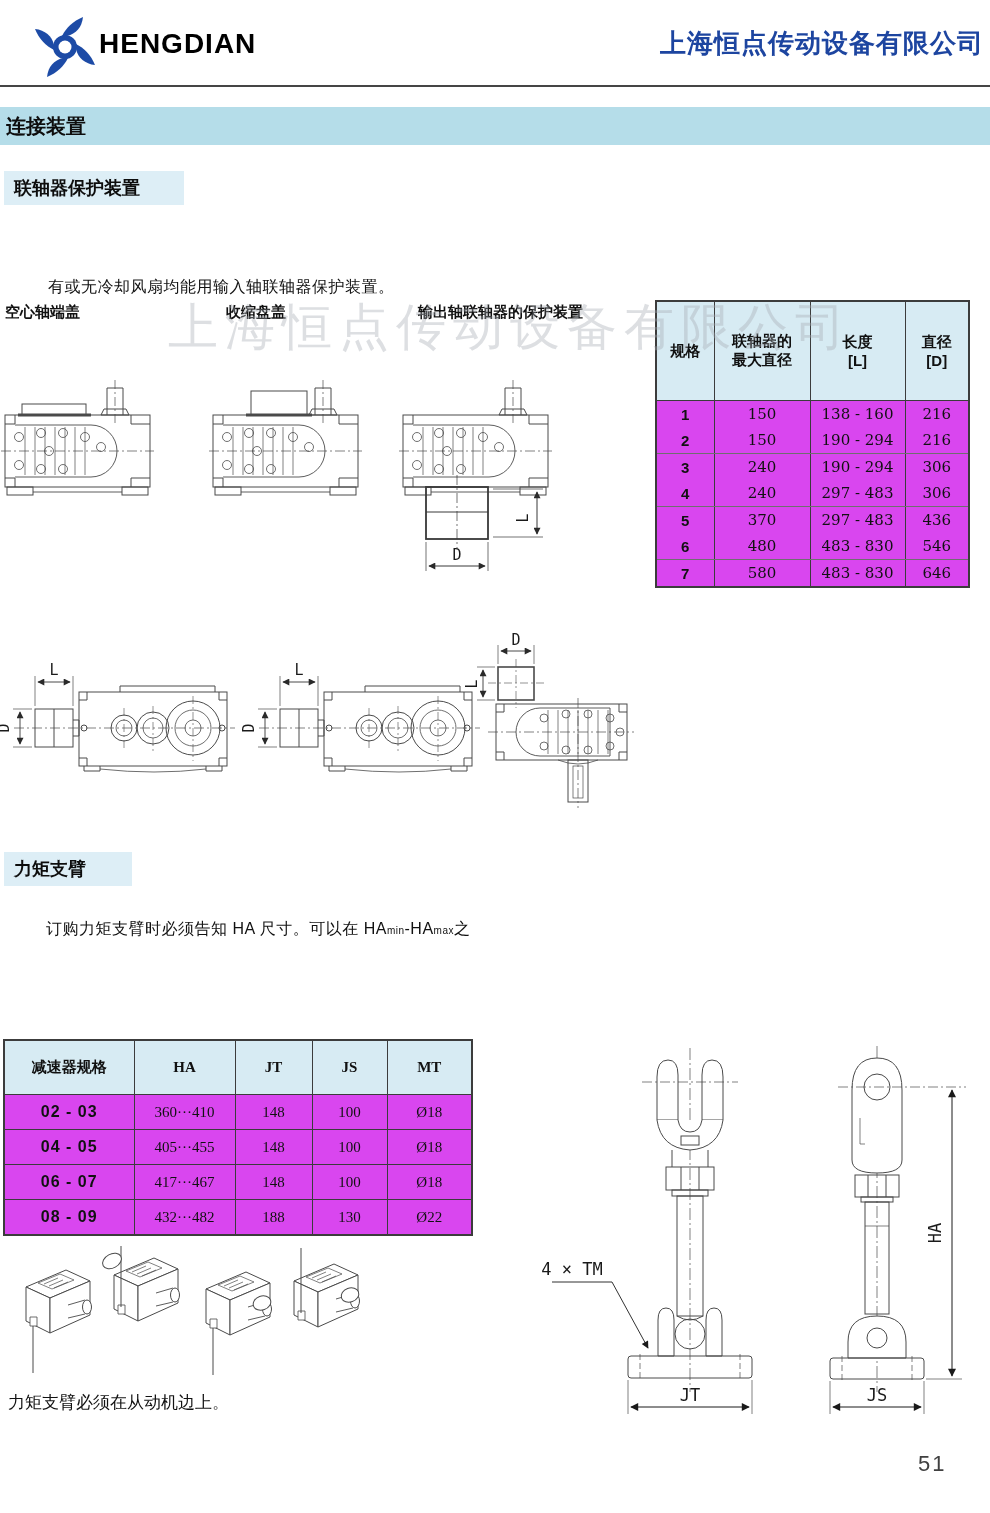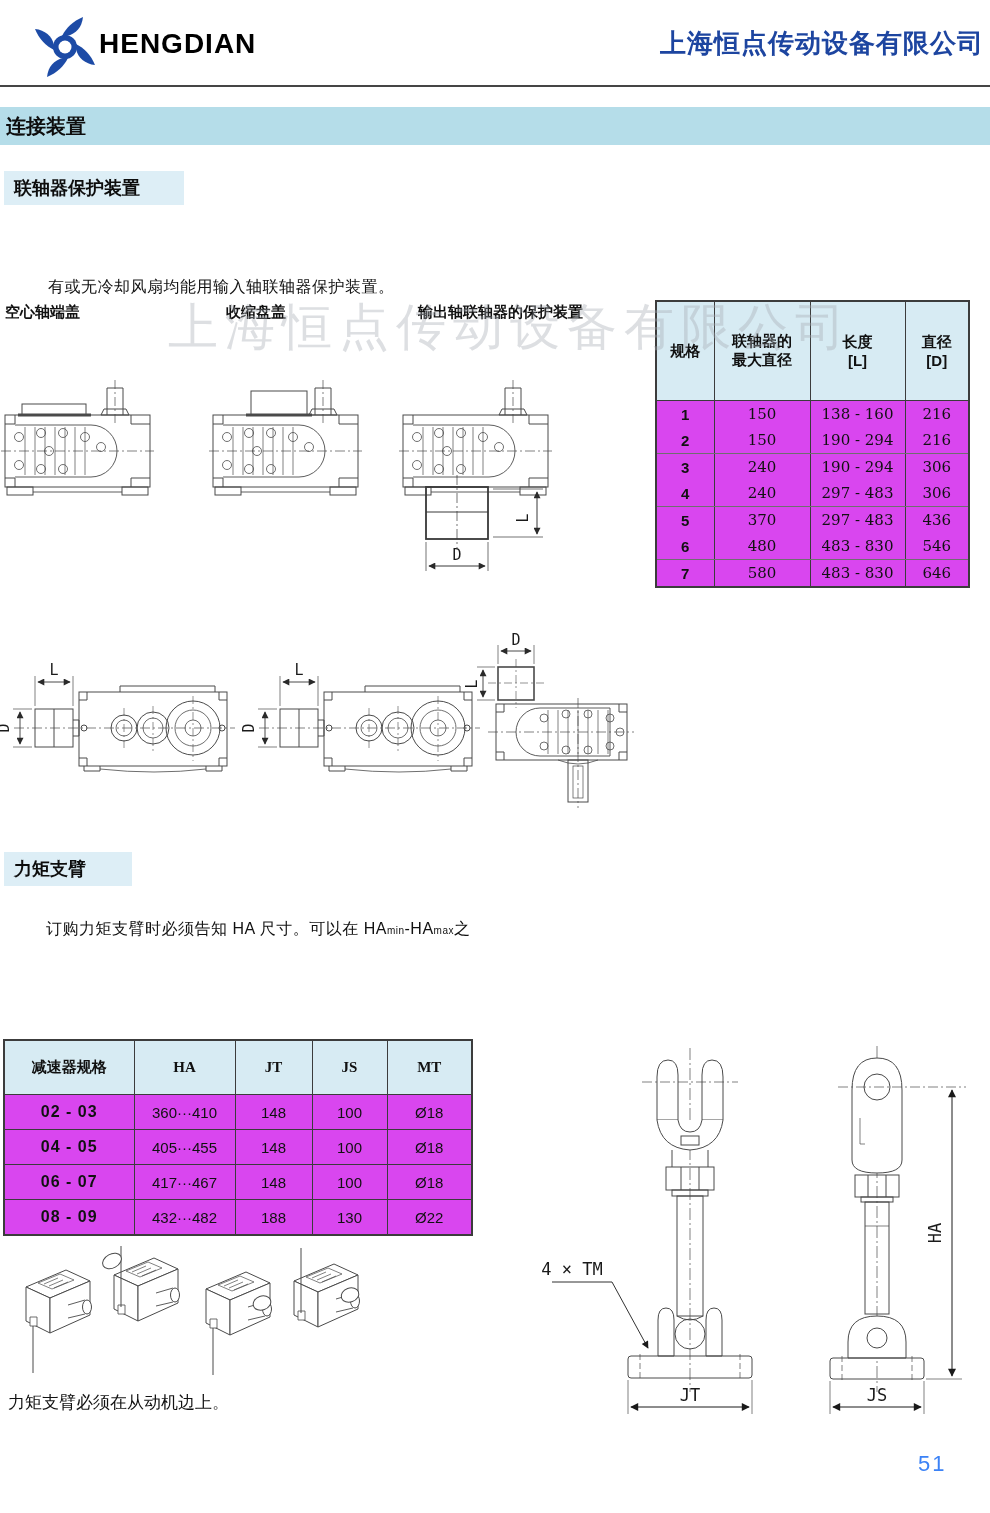--- a/index.html
+++ b/index.html
@@ -18,38 +18,38 @@
             padding:5px 12px 5px 10px;box-sizing:border-box;}
   .lab1{left:4px;top:171px;width:180px;}
   .lab2{left:4px;top:852px;width:128px;}
 
   .intro{left:48px;top:249px;font-size:16px;letter-spacing:0.5px;margin-top:28px;}
   .dlabel{top:303px;font-size:15px;font-weight:600;}
   .para{left:8px;top:915px;width:540px;font-size:16px;line-height:28px;letter-spacing:0.5px;}
   .para .ind{padding-left:38px;}
   .para small{font-size:10px;}
   .note{left:8px;top:1391px;font-size:17px;}
-  .pagenum{left:918px;top:1451px;font-size:22px;letter-spacing:2px;color:#3b82f6;}
+  .pagenum{left:918px;top:1451px;font-size:22px;letter-spacing:2px;color:#404040;}
 
   .watermark{left:168px;top:294px;font-size:50px;letter-spacing:7px;white-space:nowrap;
              color:rgba(165,172,178,0.38);z-index:30;pointer-events:none;font-weight:500;}
 
   
   table{border-collapse:collapse;table-layout:fixed;position:absolute;background:#d946ef;}
   .t1{left:655px;top:300px;width:313px;border:2px solid #3c3c3c;}
   .t1 th{background:#d7ebf3;font-size:15px;font-weight:bold;white-space:pre-line;height:96px;
          border-left:1px solid #3c3c3c;border-bottom:1px solid #3c3c3c;text-align:center;}
   .t1 td{height:24px;font-size:15px;text-align:center;font-family:"DejaVu Serif",serif;
          border-left:1px solid #3c3c3c;}
   .t1 td.spec,.t2 td.spec{font-family:"Liberation Sans",sans-serif;font-weight:bold;}
   .t1 tr.g td{border-bottom:1px solid #6f6f6f;}
   .t2{left:3px;top:1039px;width:470px;border:2px solid #3c3c3c;}
   .t2 th{background:#d7ebf3;height:51px;font-size:15px;font-weight:bold;
          border:1px solid #3c3c3c;text-align:center;font-family:Liberation Serif, serif;}
-  .t2 td{height:32px;font-size:15px;text-align:center;font-family:Liberation Sans, sans-serif;
+  .t2 td{height:32px;font-size:15px;text-align:center;font-family:Liberation Serif, serif;
          border:1px solid #3c3c3c;}
   .t2 td.spec{font-size:16px;letter-spacing:1px;}
 
   
   svg text.dim{font-family:"DejaVu Sans Mono",monospace;font-size:15px;fill:#1a1a1a;}
   svg text.dimbig{font-family:"DejaVu Sans Mono",monospace;font-size:17px;fill:#1a1a1a;}
   svg{overflow:visible;}
 </style>
 </head>
 <body>

